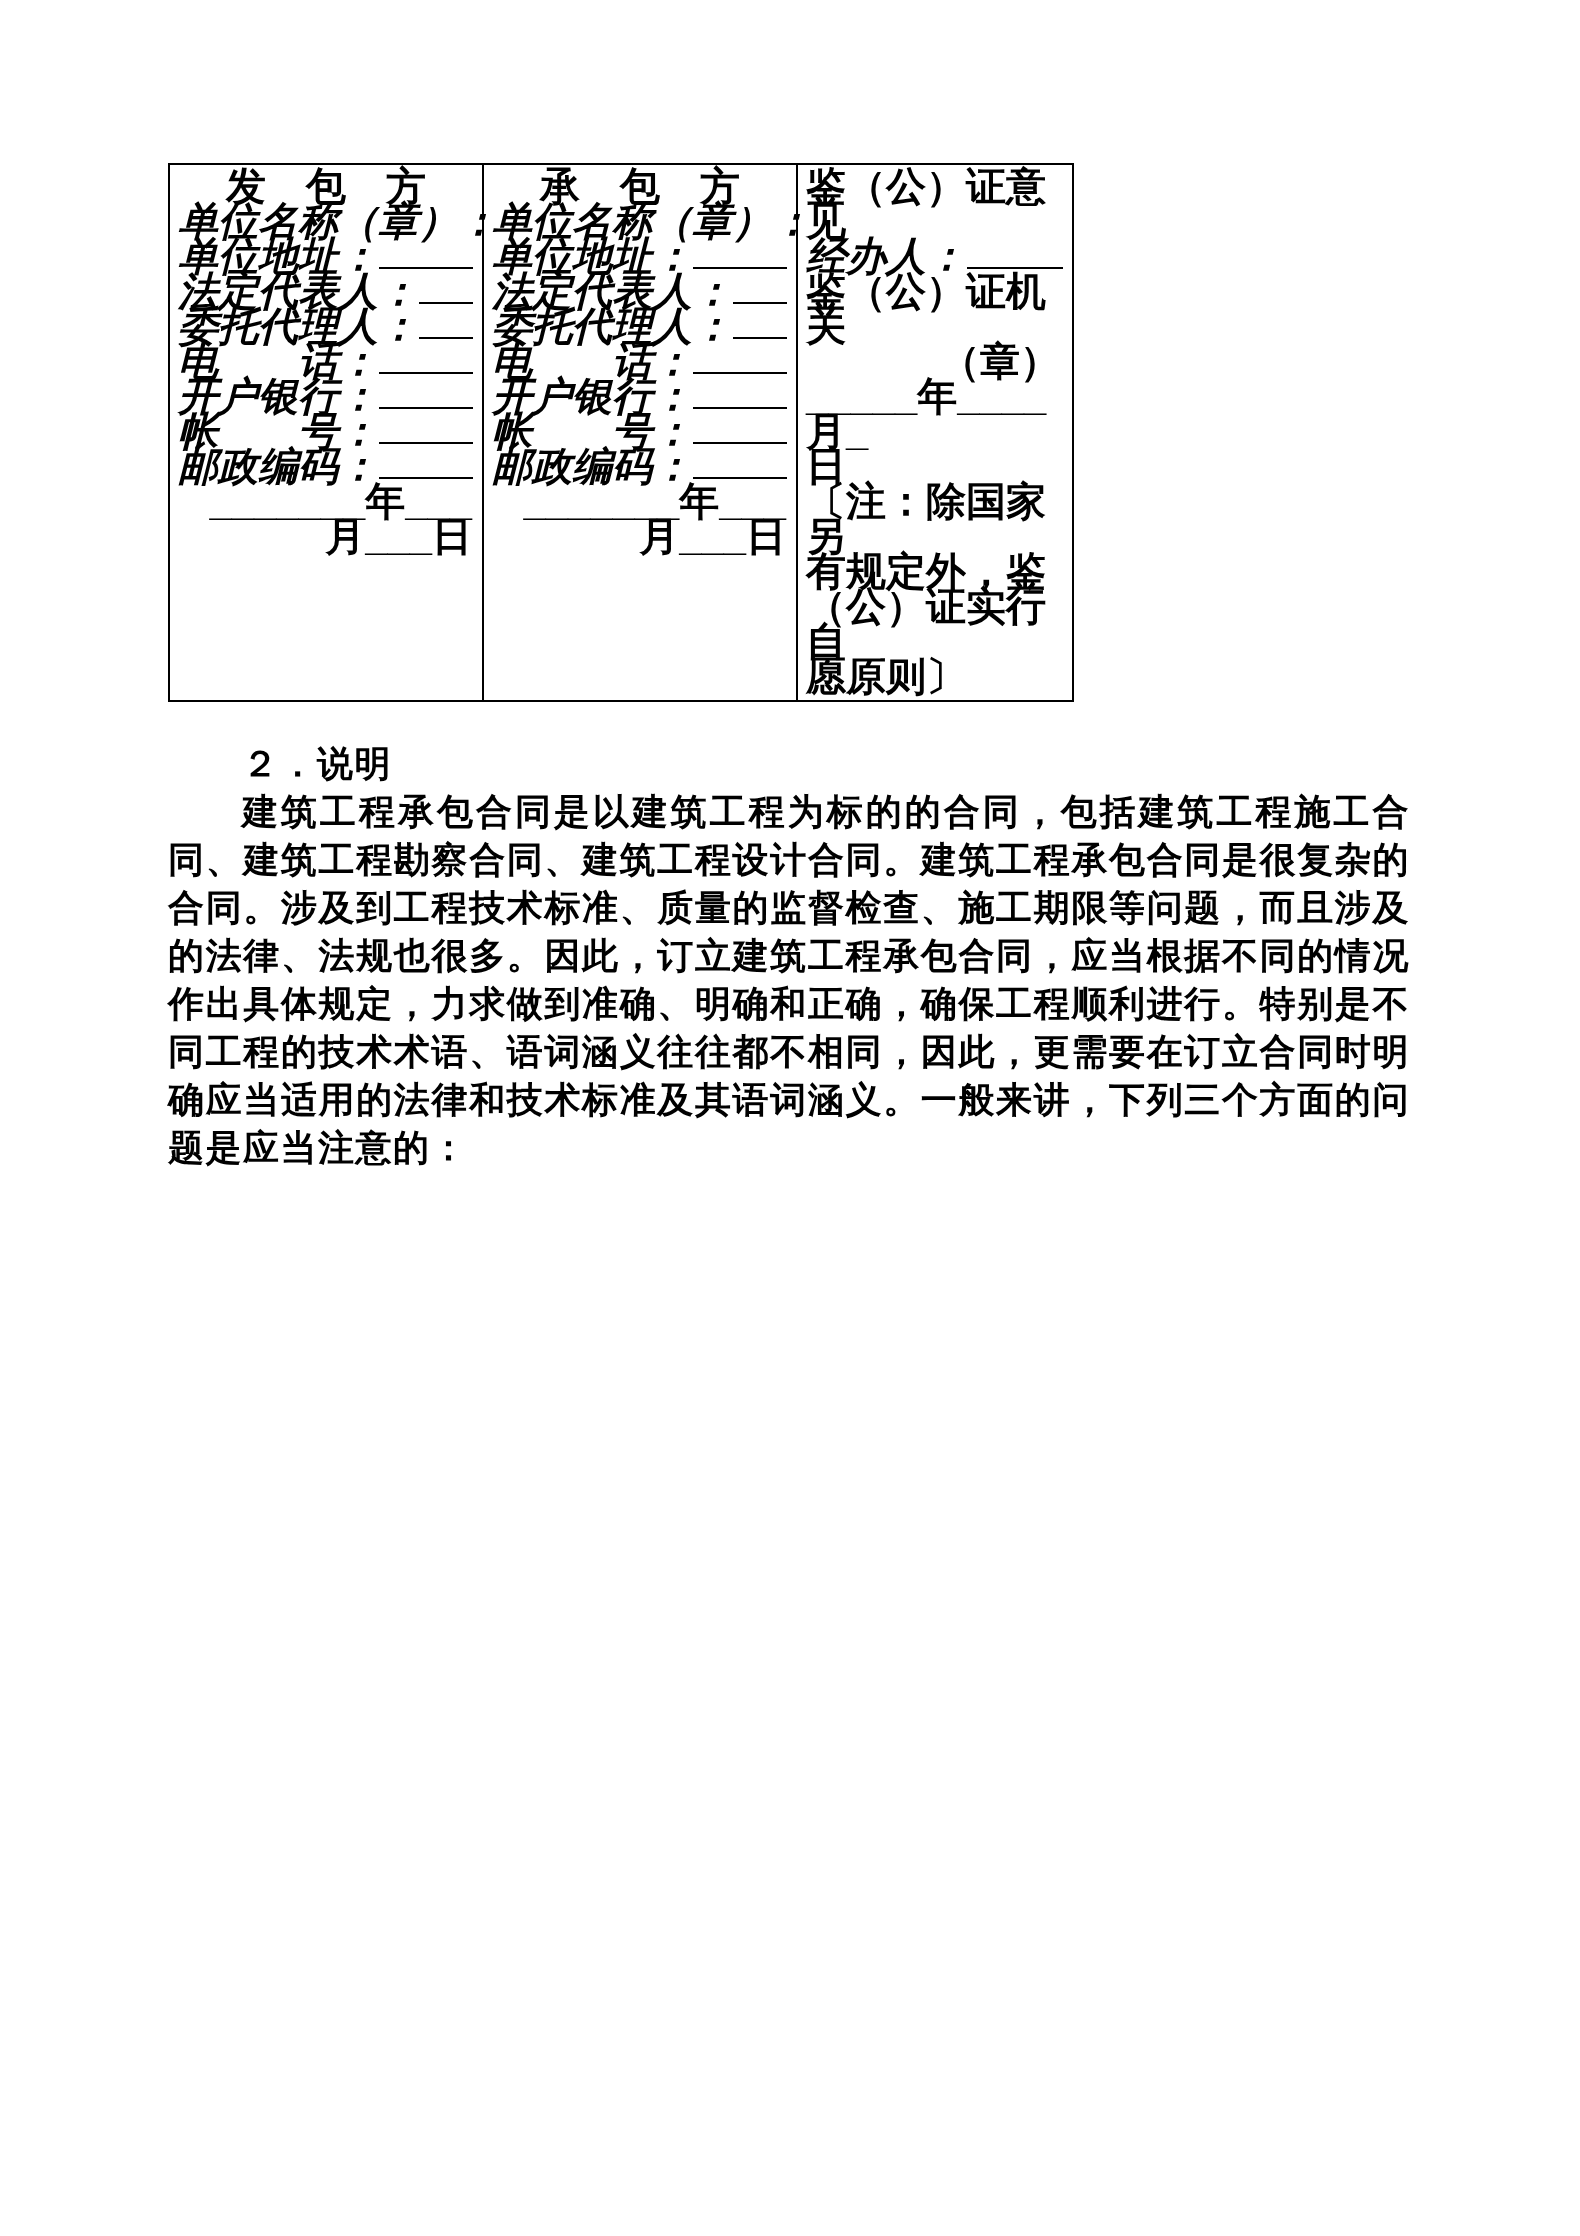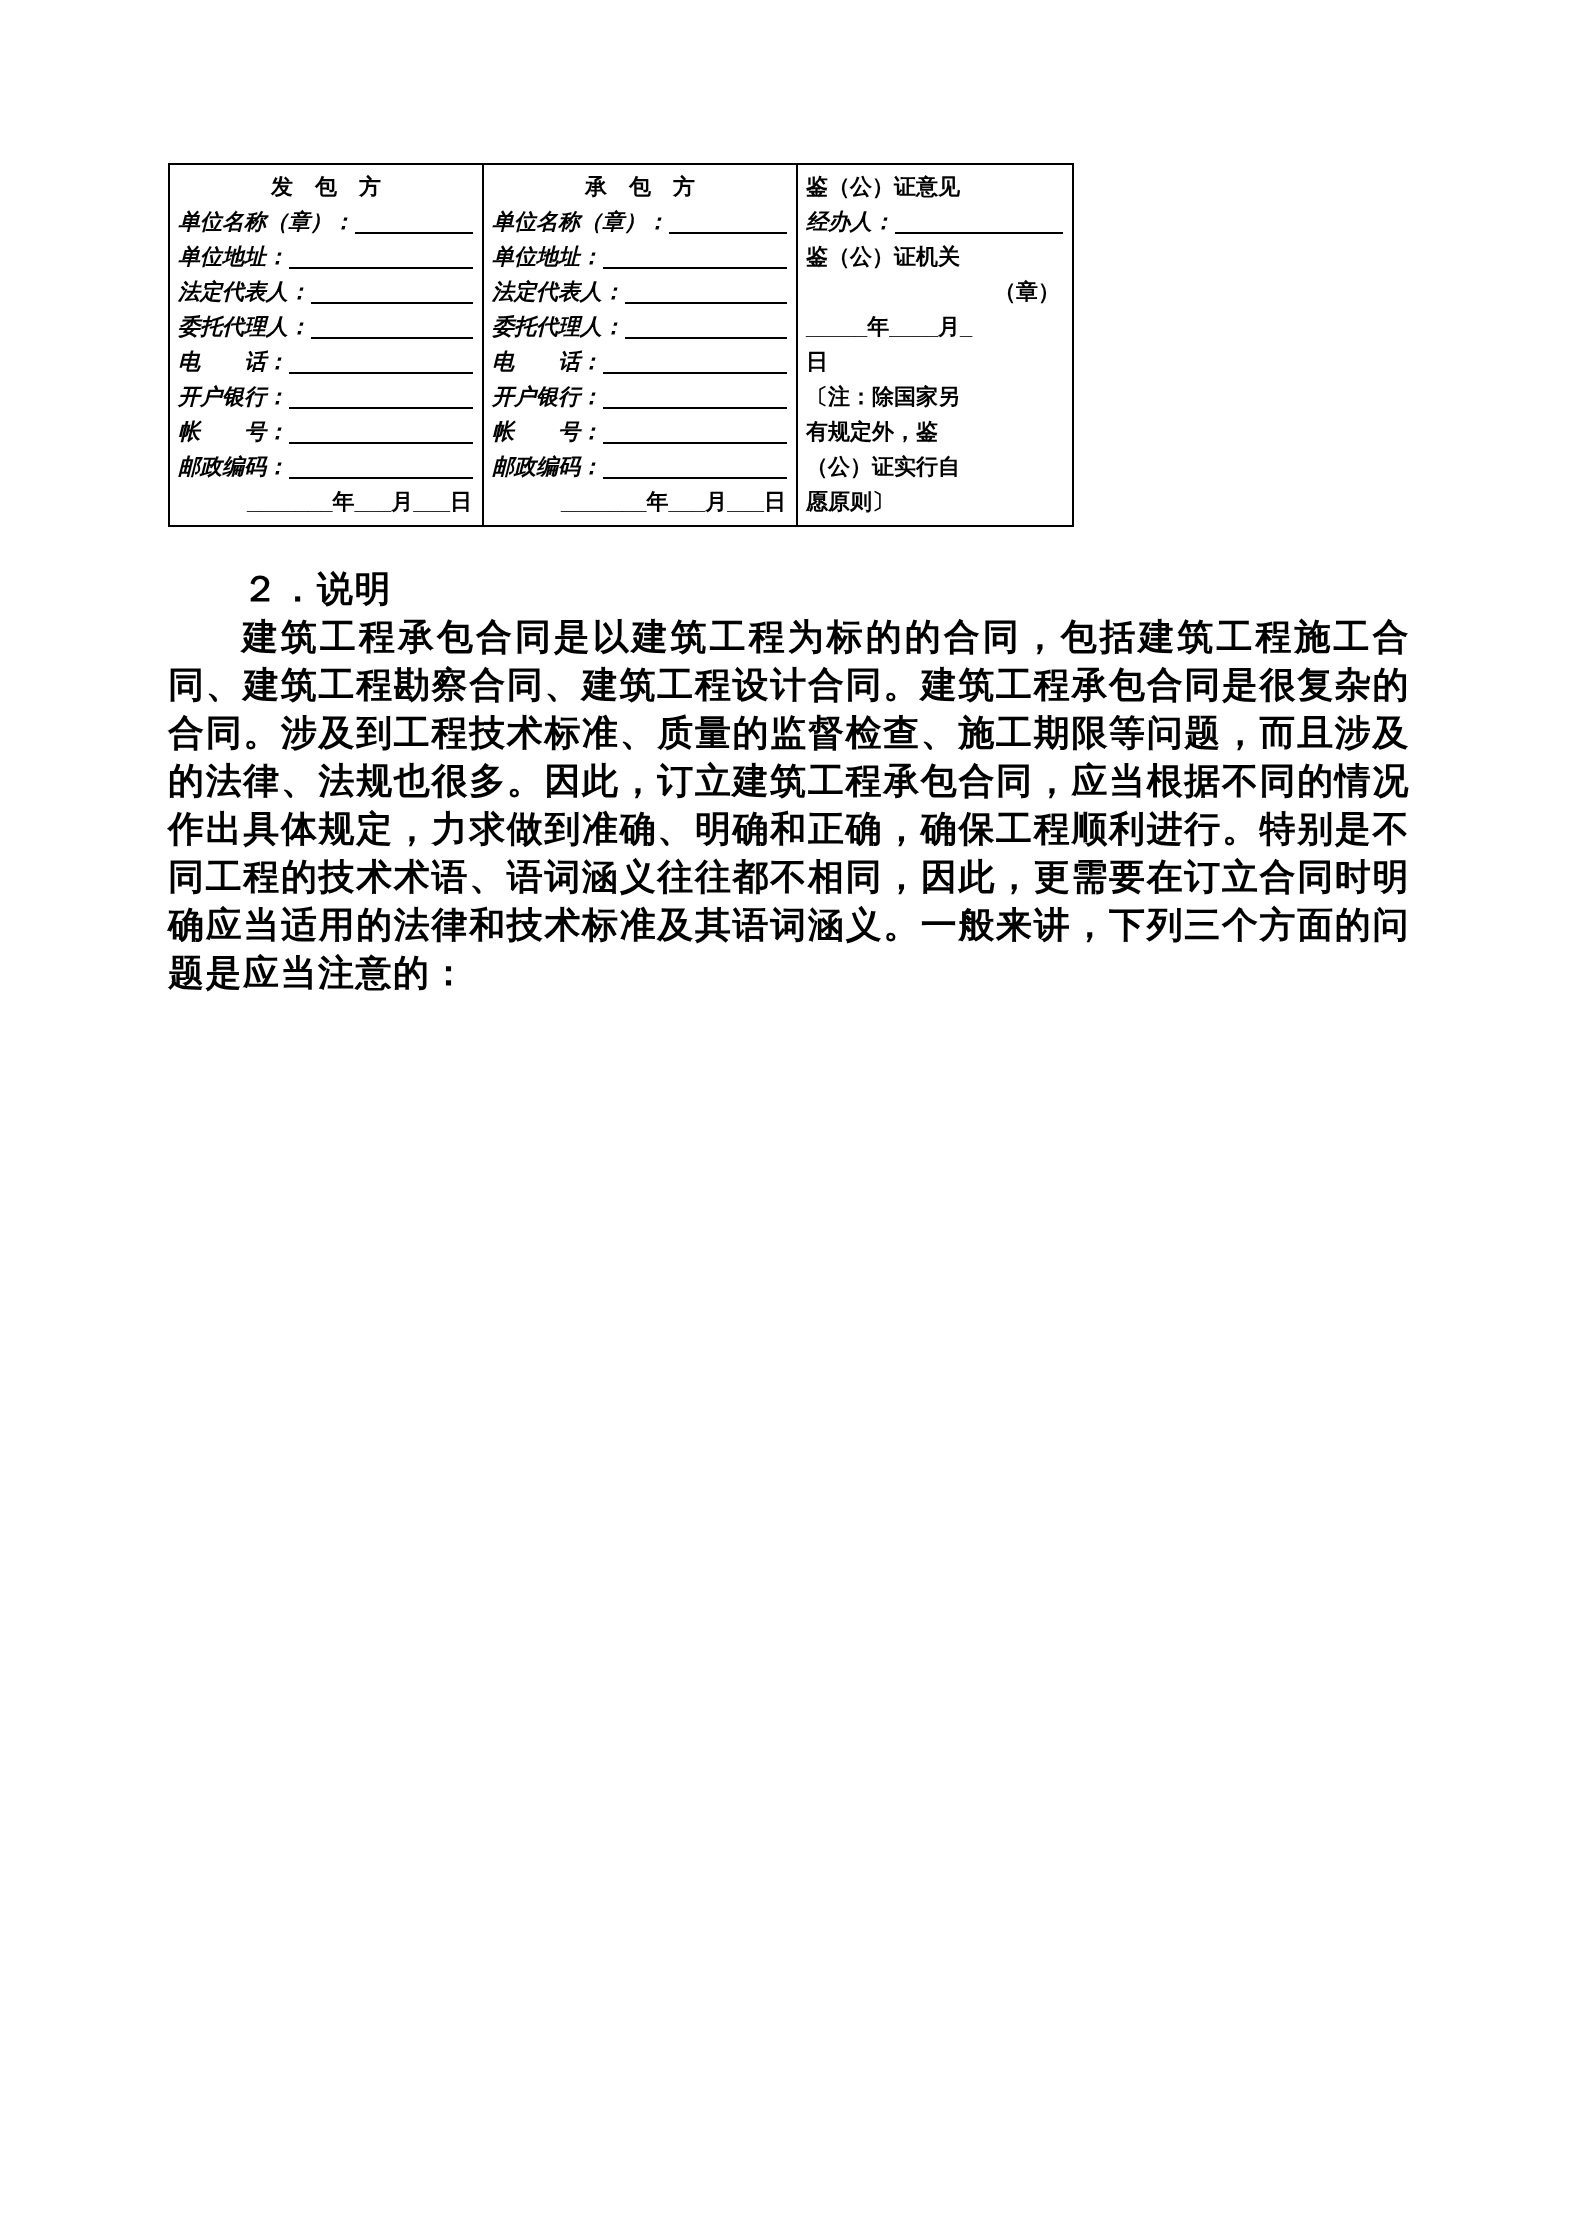--- a/index.html
+++ b/index.html
@@ -21,21 +21,21 @@
     letter-spacing: 1.5px;
     text-align: justify;
     text-indent: 74px;
   }
   
   .sig-table {
     border-collapse: collapse;
     table-layout: fixed;
     width: 860px;
     margin-top: 28px;
-    font-size: 22px;
+    font-size: 40px;
   }
   .sig-table td {
     border: 2px solid #000000;
     vertical-align: top;
     padding: 4px 8px 6px 8px;
     line-height: 35px;
     letter-spacing: 0;
   }
   td.party { width: 314px; }
   td.notary { width: 276px; }

